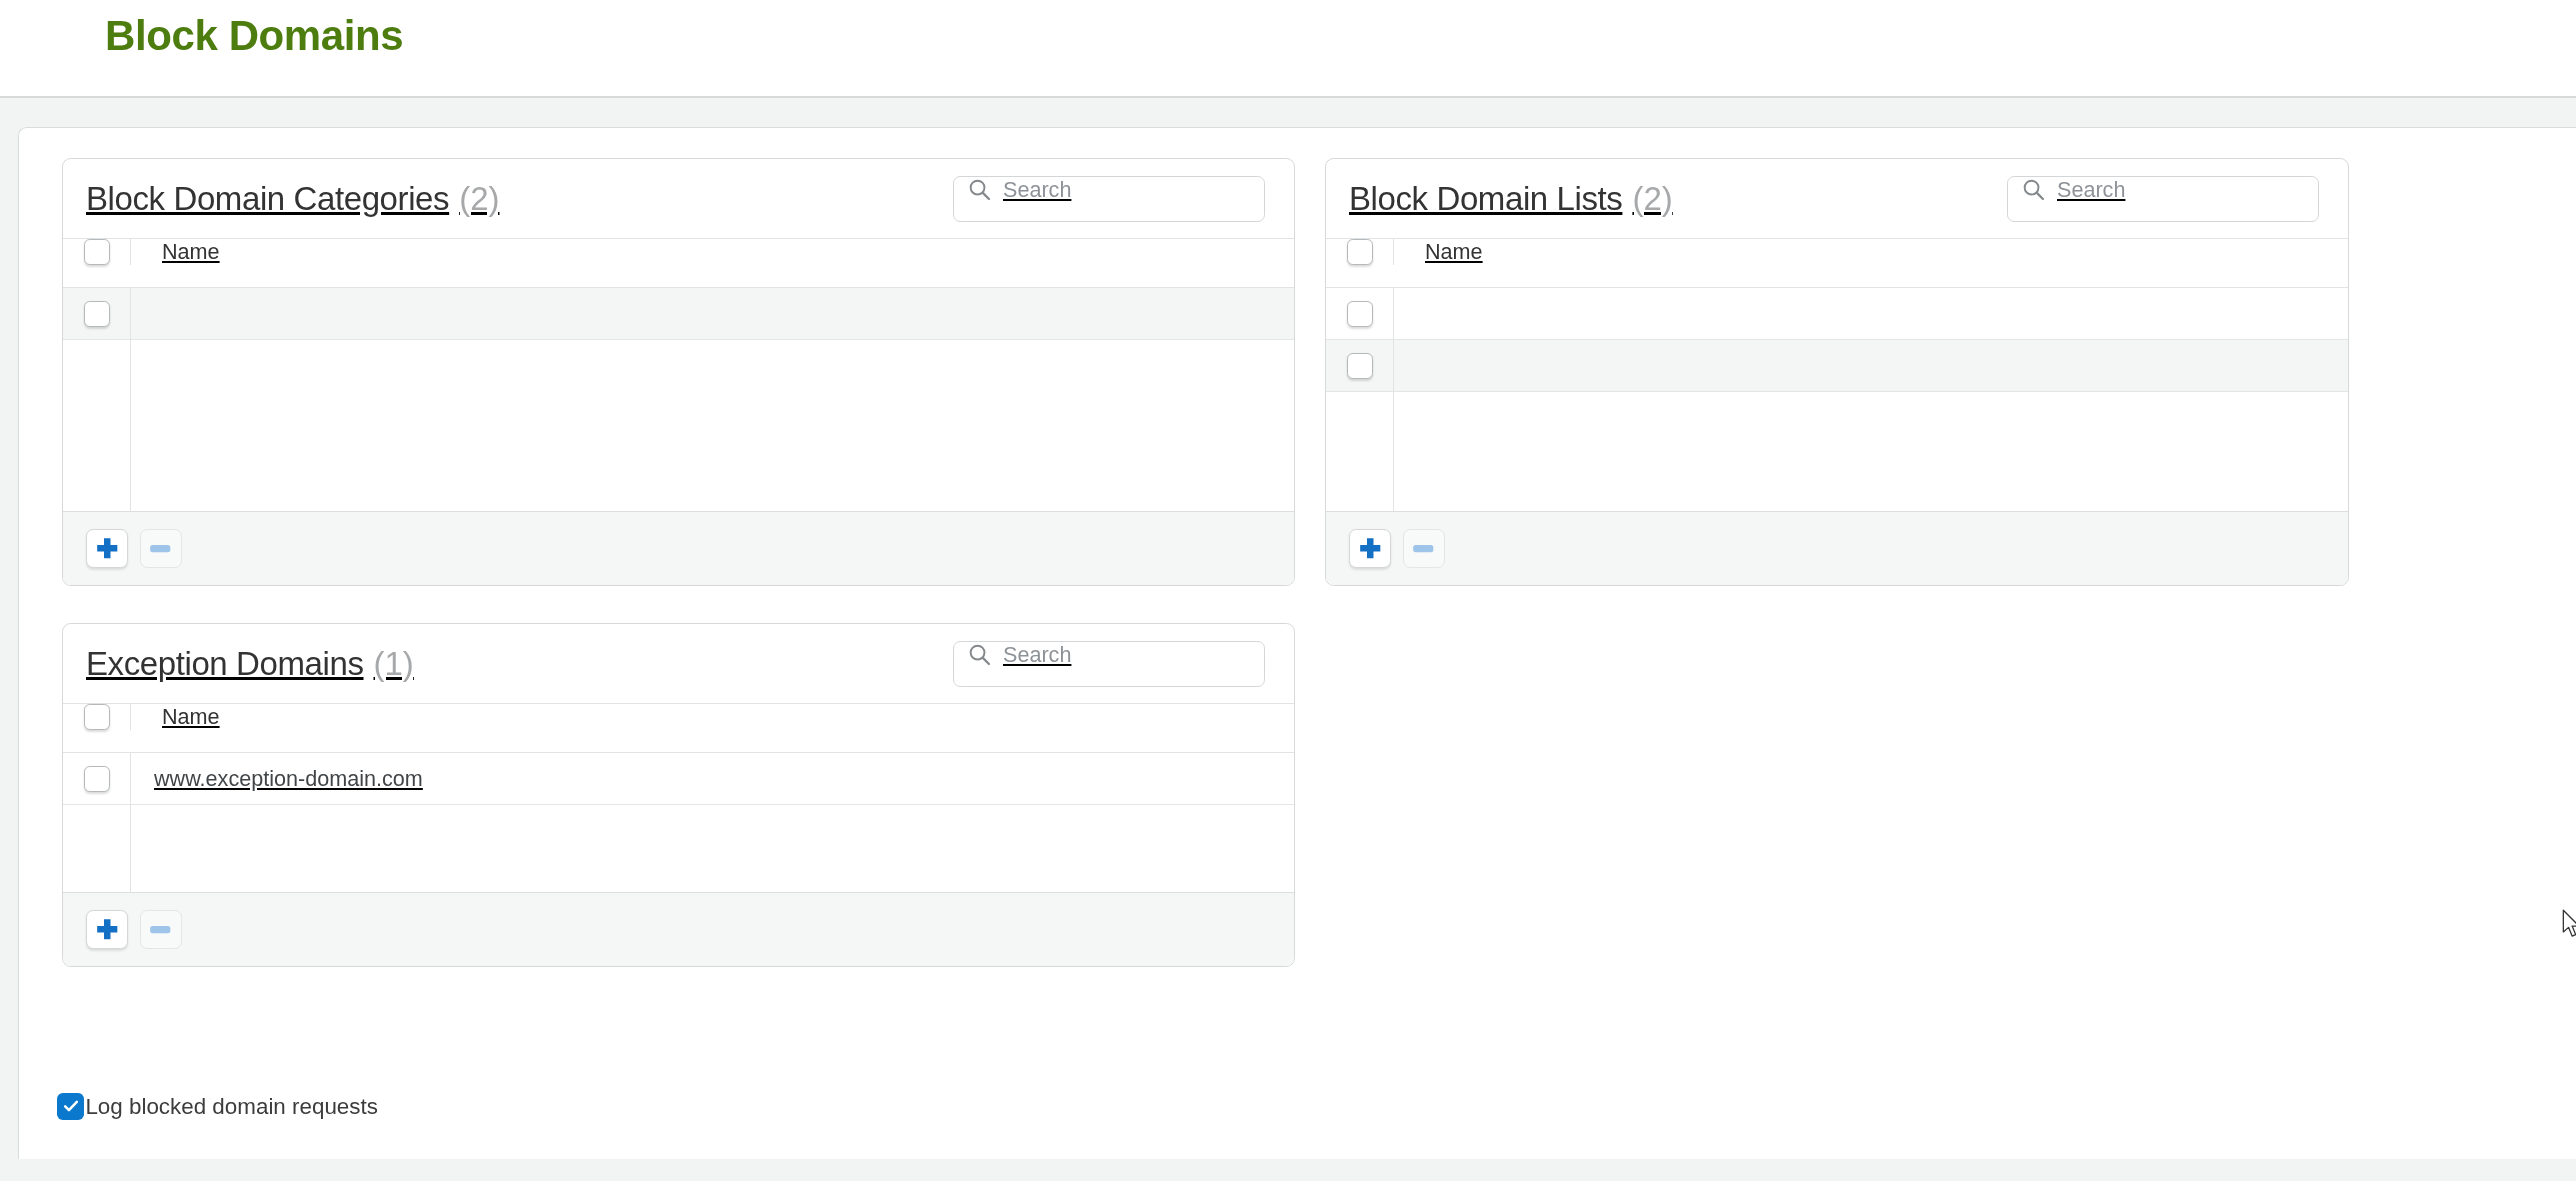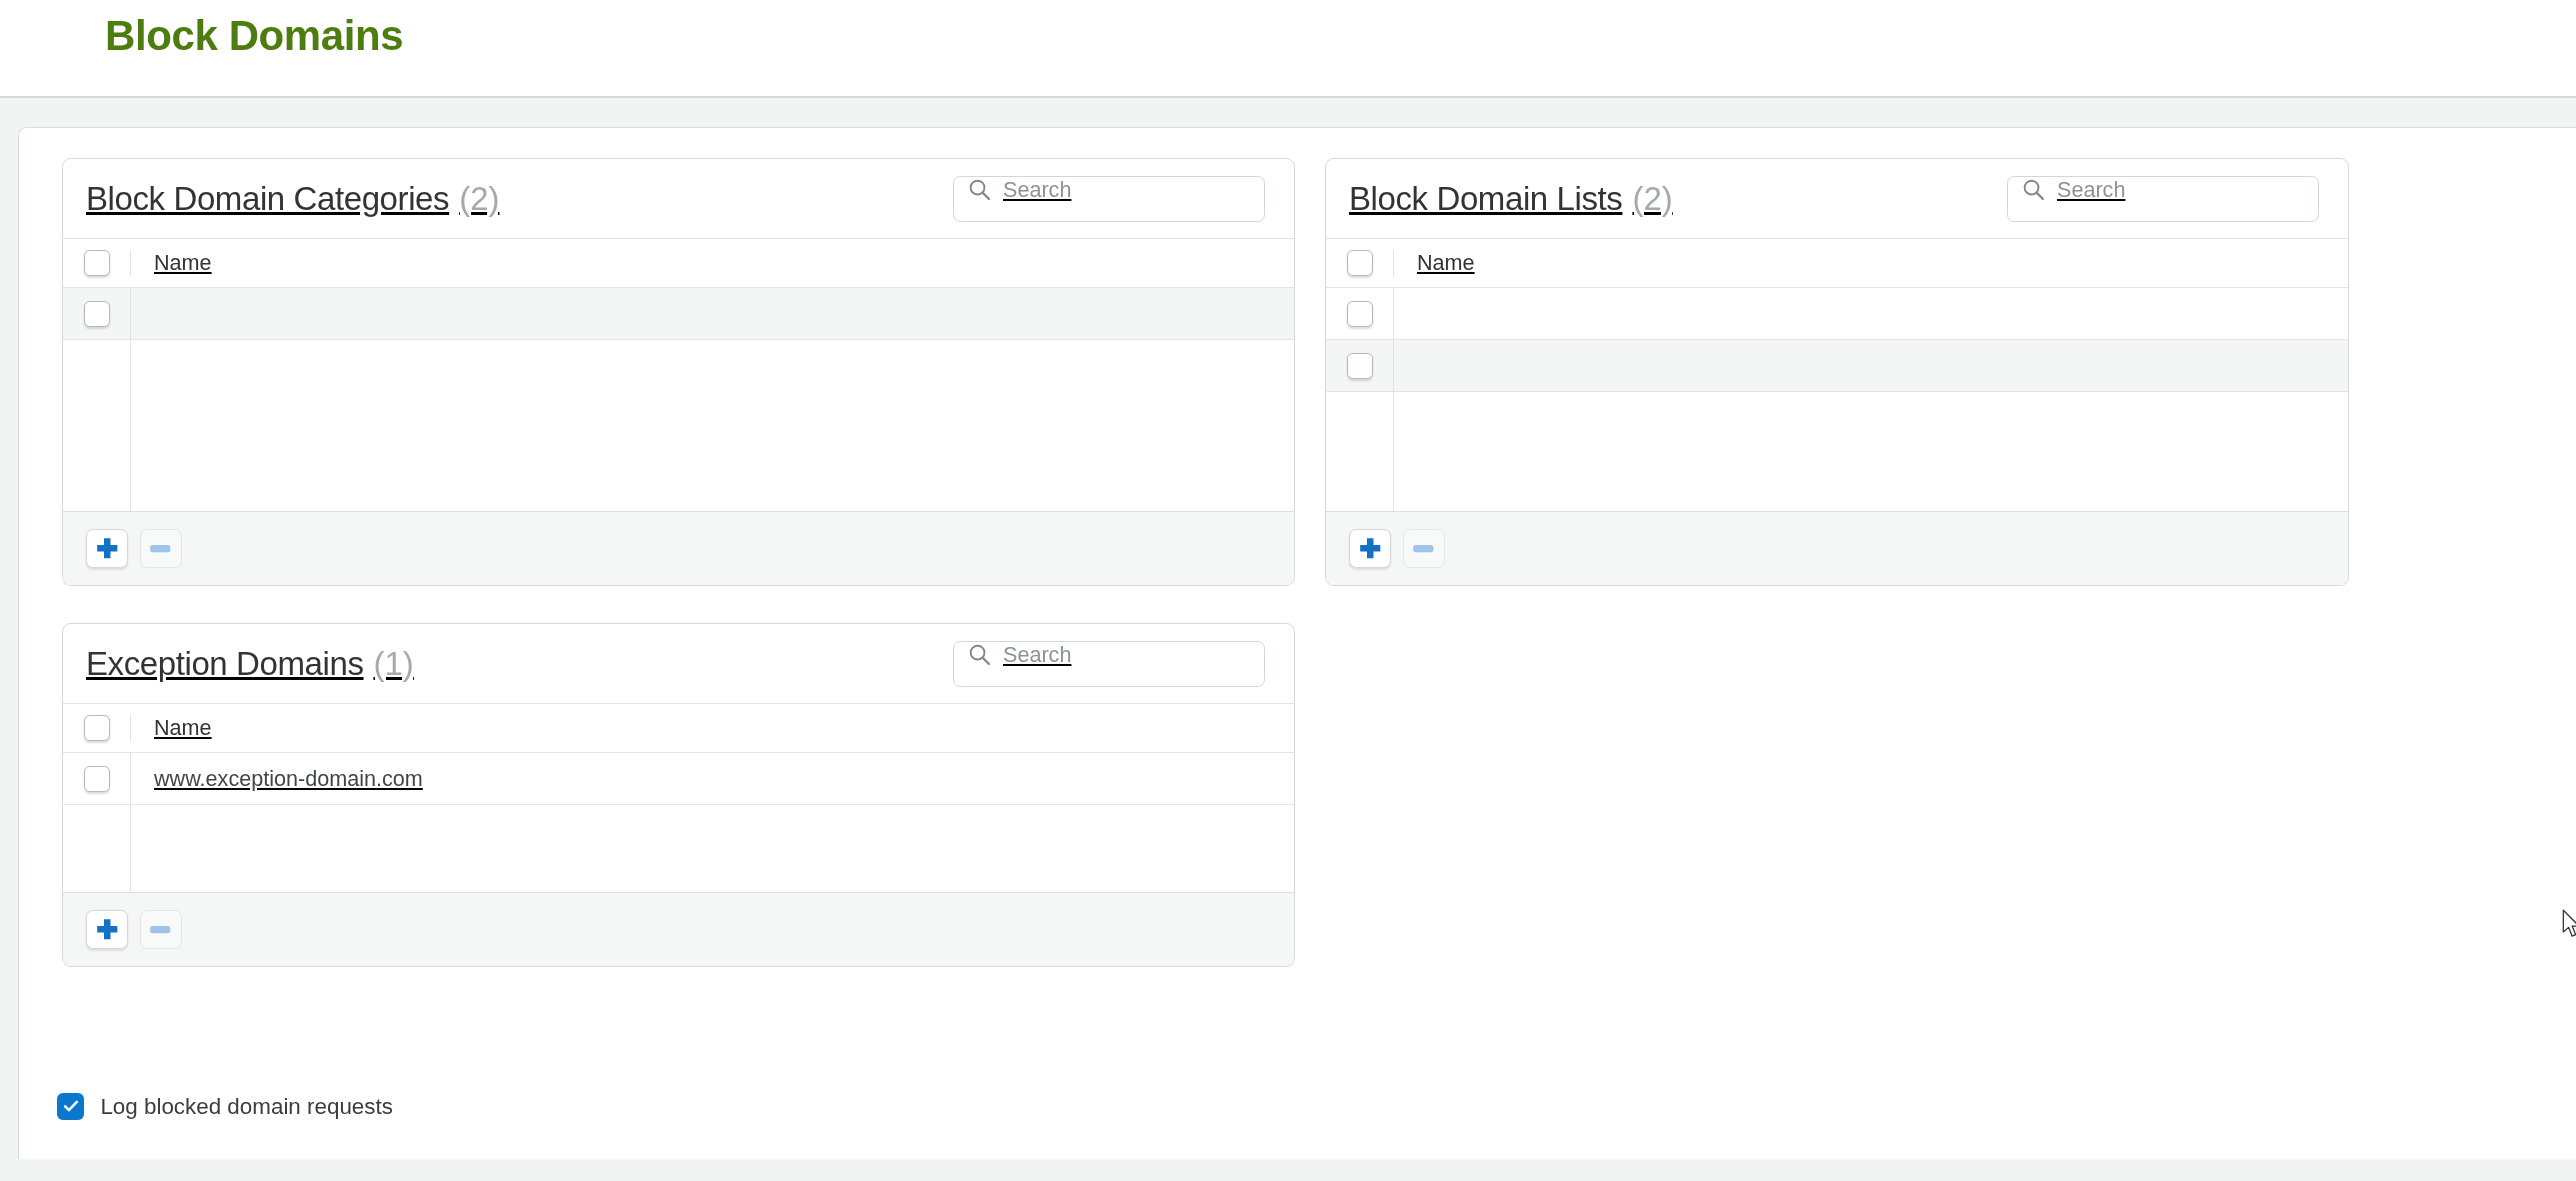--- a/index.html
+++ b/index.html
@@ -53,22 +53,22 @@
   }
   .search-wrap svg { flex:0 0 auto; }
   .search-input {
     border:none; outline:none; width:100%; background:transparent;
     font-family:inherit; font-size:21.6px; color:#555;
   }
   .search-input::placeholder { color:#8d9298; }
 
   
   .thead {
-    height:50px; flex:0 0 50px; display:flex; align-items:center;
-    border-top:1.4px solid #e1e3e4; border-bottom:1.4px solid #e1e3e4;
+    height:50px; flex:0 0 50px; display:flex; align-items:flex-start;
+    border-top:1.4px solid #e1e3e4; border-bottom:1.4px solid #e1e3e4;gap:8px;
   }
   .trow {
     height:52px; flex:0 0 52px; display:flex; align-items:stretch;
     border-bottom:1.4px solid #e3e5e6; background:#ffffff;
   }
   .trow.alt { background:#f4f5f5; }
   .tfill { flex:1 1 auto; display:flex; align-items:stretch; background:#ffffff; }
 
   .col-check {
     width:68px; flex:0 0 68px; display:flex; align-items:center; justify-content:center;
@@ -99,21 +99,21 @@
   }
   .btn-add {
     background:#ffffff; border:1.4px solid #d4d6d8;
     box-shadow:0 1.4px 2.2px rgba(0,0,0,0.10);
   }
   .btn-remove { background:#f8f9f9; border:1.4px solid #e3e5e6; }
 
   
   .option-row {
     position:absolute; left:38px; top:964px; height:29px;
-    display:flex; align-items:center; gap:16px;
+    display:flex; align-items:center; gap:1px;
   }
   .cb-checked {
     width:27.4px; height:27.4px; background:#0a79cd; border-radius:5.8px;
     display:flex; align-items:center; justify-content:center; cursor:pointer;
   }
   .option-label { font-size:22.4px; color:#3c3c3c; }
 
   
   .cursor { position:absolute; left:2561px; top:909px; }
 </style>

